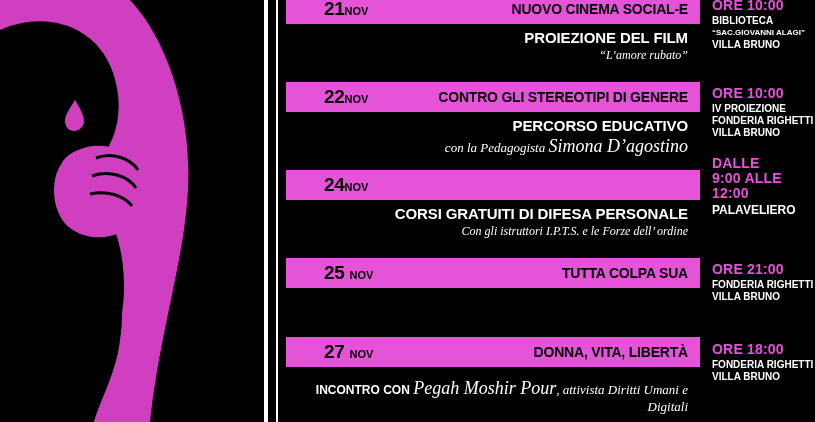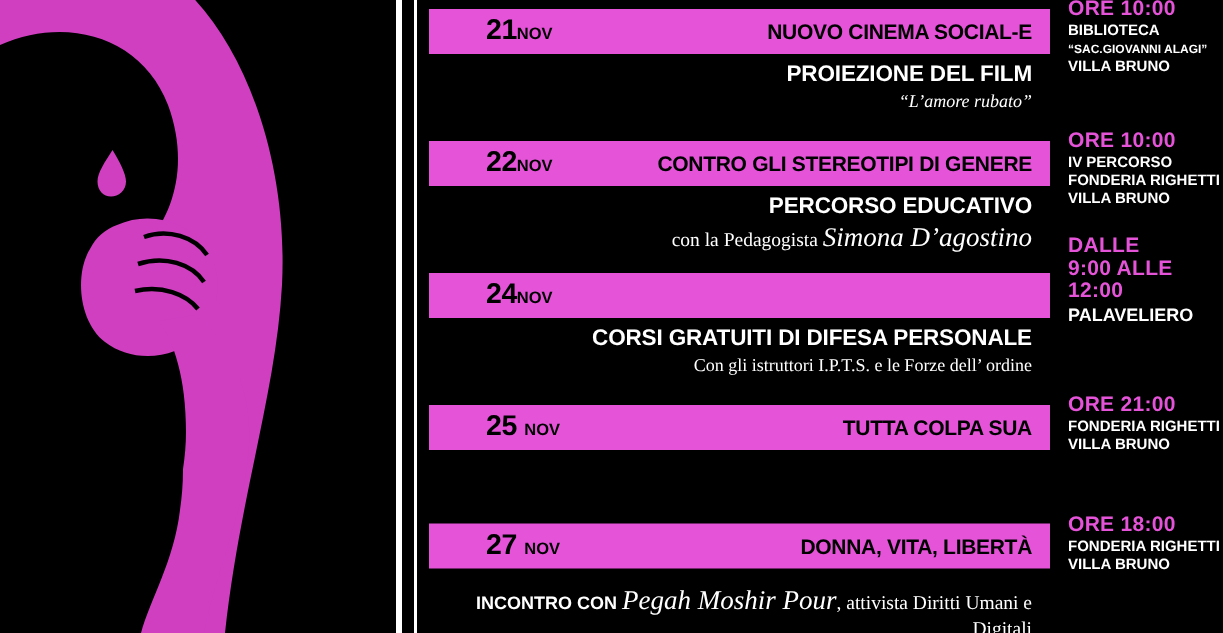--- a/index.html
+++ b/index.html
@@ -39,21 +39,21 @@
     height: 422px;
     background: #ffffff;
   }
   .sep-bar.b1 { left: 264px; width: 4px; }
   .sep-bar.b2 { left: 276px; width: 2px; }
 
   
   .schedule {
     position: absolute;
     left: 286px;
-    top: 12px;
+    top: 0;
     width: 414px;
     height: 394px;
   }
 
   .event {
     position: absolute;
     left: 0;
     width: 414px;
   }
 
@@ -95,21 +95,21 @@
     font-weight: bold;
     font-size: 15px;
     color: #ffffff;
     letter-spacing: -0.1px;
   }
   .sub .l2 {
     font-size: 12px;
     color: #ffffff;
     margin-top: 2px;
   }
-  .ital { font-family: "Liberation Serif", serif; font-size: 13px; }
+  .ital { font-style: italic; font-family: "Liberation Serif", serif; font-size: 13px; }
   .ital-big { font-style: italic; font-family: "Liberation Serif", serif; font-size: 18px; }
   .bold { font-weight: bold; text-align: center; }
 
   
   .info-col {
     position: absolute;
     left: 712px;
     top: 0;
     width: 103px;
     height: 422px;
@@ -240,21 +240,21 @@
       <div class="place">
         <div>BIBLIOTECA</div>
         <div class="small">“SAC.GIOVANNI ALAGI”</div>
         <div>VILLA BRUNO</div>
       </div>
     </div>
 
     <div class="info" style="top:86px;">
       <div class="time">ORE 10:00</div>
       <div class="place">
-        <div>IV PERCORSO</div>
+        <div>IV PROIEZIONE</div>
         <div>FONDERIA RIGHETTI</div>
         <div>VILLA BRUNO</div>
       </div>
     </div>
 
     <div class="info" style="top:156px;">
       <div class="time">DALLE</div>
       <div class="time">9:00 ALLE 12:00</div>
       <div class="place" style="margin-top:3px;">
         <div style="font-size:12px;">PALAVELIERO</div>

